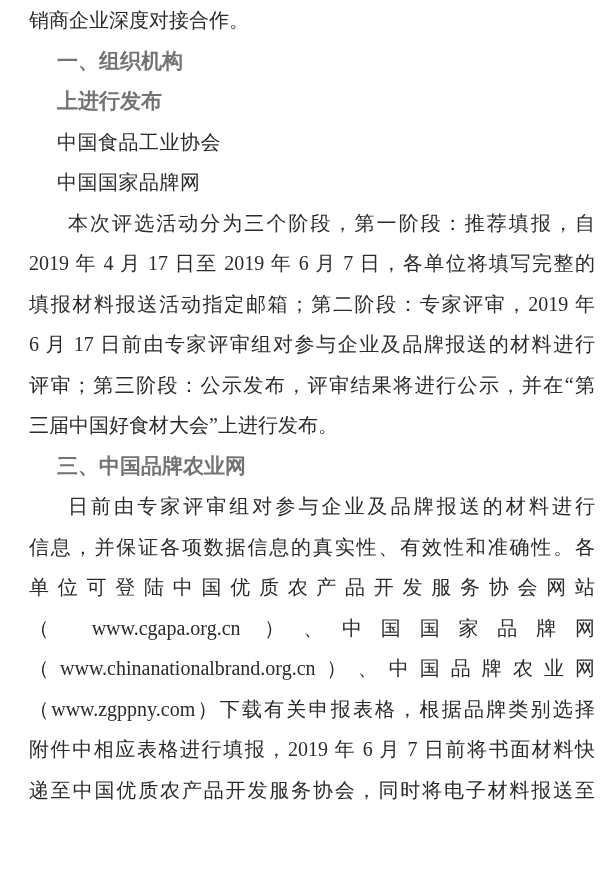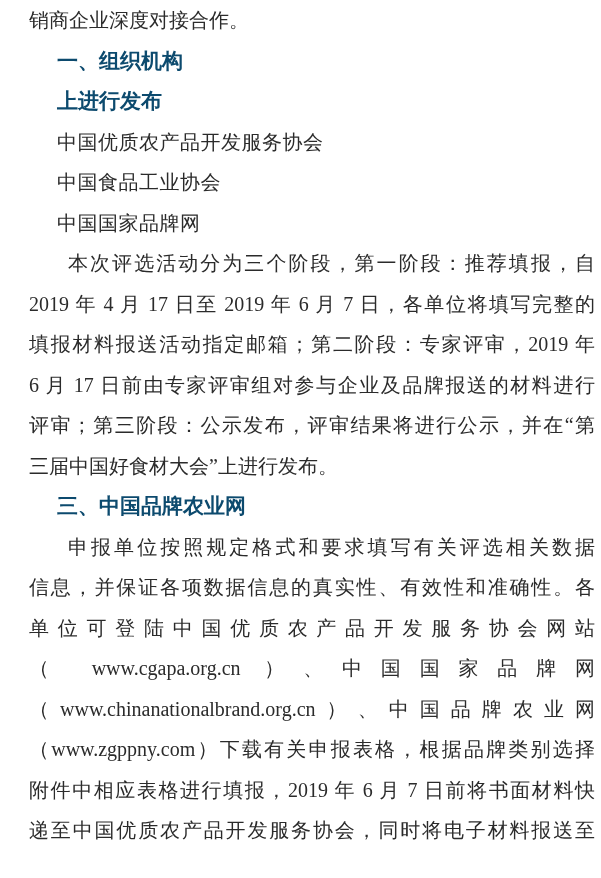--- a/index.html
+++ b/index.html
@@ -25,46 +25,45 @@
     font-size: 20px;
     color: #2b2b2b;
     white-space: nowrap;
     overflow: hidden;
   }
   .line.heading,
   .line.subheading {
     font-family: "Liberation Sans", "DejaVu Sans", sans-serif;
     font-weight: 700;
     font-size: 21px;
-    color: #0c4a6e;
+    color: #737373;
     padding-left: 28px;
   }
   .line.org { padding-left: 28px; letter-spacing: 0.5px; }
   .line.para-first { text-indent: 39px; }
   .line.justify { text-align: justify; text-align-last: justify; }
 </style>
 </head>
 <body>
 
 <main class="page">
   <article class="doc" id="doc">
       <div class="line body">销商企业深度对接合作。</div>
       <div class="line heading">一、组织机构</div>
       <div class="line subheading">上进行发布</div>
-      <div class="line org">中国优质农产品开发服务协会</div>
       <div class="line org">中国食品工业协会</div>
       <div class="line org">中国国家品牌网</div>
       <div class="line para-first justify">本次评选活动分为三个阶段，第一阶段：推荐填报，自</div>
       <div class="line body justify">2019 年 4 月 17 日至 2019 年 6 月 7 日，各单位将填写完整的</div>
       <div class="line body justify">填报材料报送活动指定邮箱；第二阶段：专家评审，2019 年</div>
       <div class="line body justify">6 月 17 日前由专家评审组对参与企业及品牌报送的材料进行</div>
       <div class="line body justify">评审；第三阶段：公示发布，评审结果将进行公示，并在“第</div>
       <div class="line body">三届中国好食材大会”上进行发布。</div>
       <div class="line heading">三、中国品牌农业网</div>
-      <div class="line para-first justify">申报单位按照规定格式和要求填写有关评选相关数据</div>
+      <div class="line para-first justify">日前由专家评审组对参与企业及品牌报送的材料进行</div>
       <div class="line body justify">信息，并保证各项数据信息的真实性、有效性和准确性。各</div>
       <div class="line body justify">单位可登陆中国优质农产品开发服务协会网站</div>
       <div class="line body justify">（ www.cgapa.org.cn ）、中国国家品牌网</div>
       <div class="line body justify">（www.chinanationalbrand.org.cn）、中国品牌农业网</div>
       <div class="line body justify">（www.zgppny.com）下载有关申报表格，根据品牌类别选择</div>
       <div class="line body justify">附件中相应表格进行填报，2019 年 6 月 7 日前将书面材料快</div>
       <div class="line body justify">递至中国优质农产品开发服务协会，同时将电子材料报送至</div>
     </article>
 </main>
 

